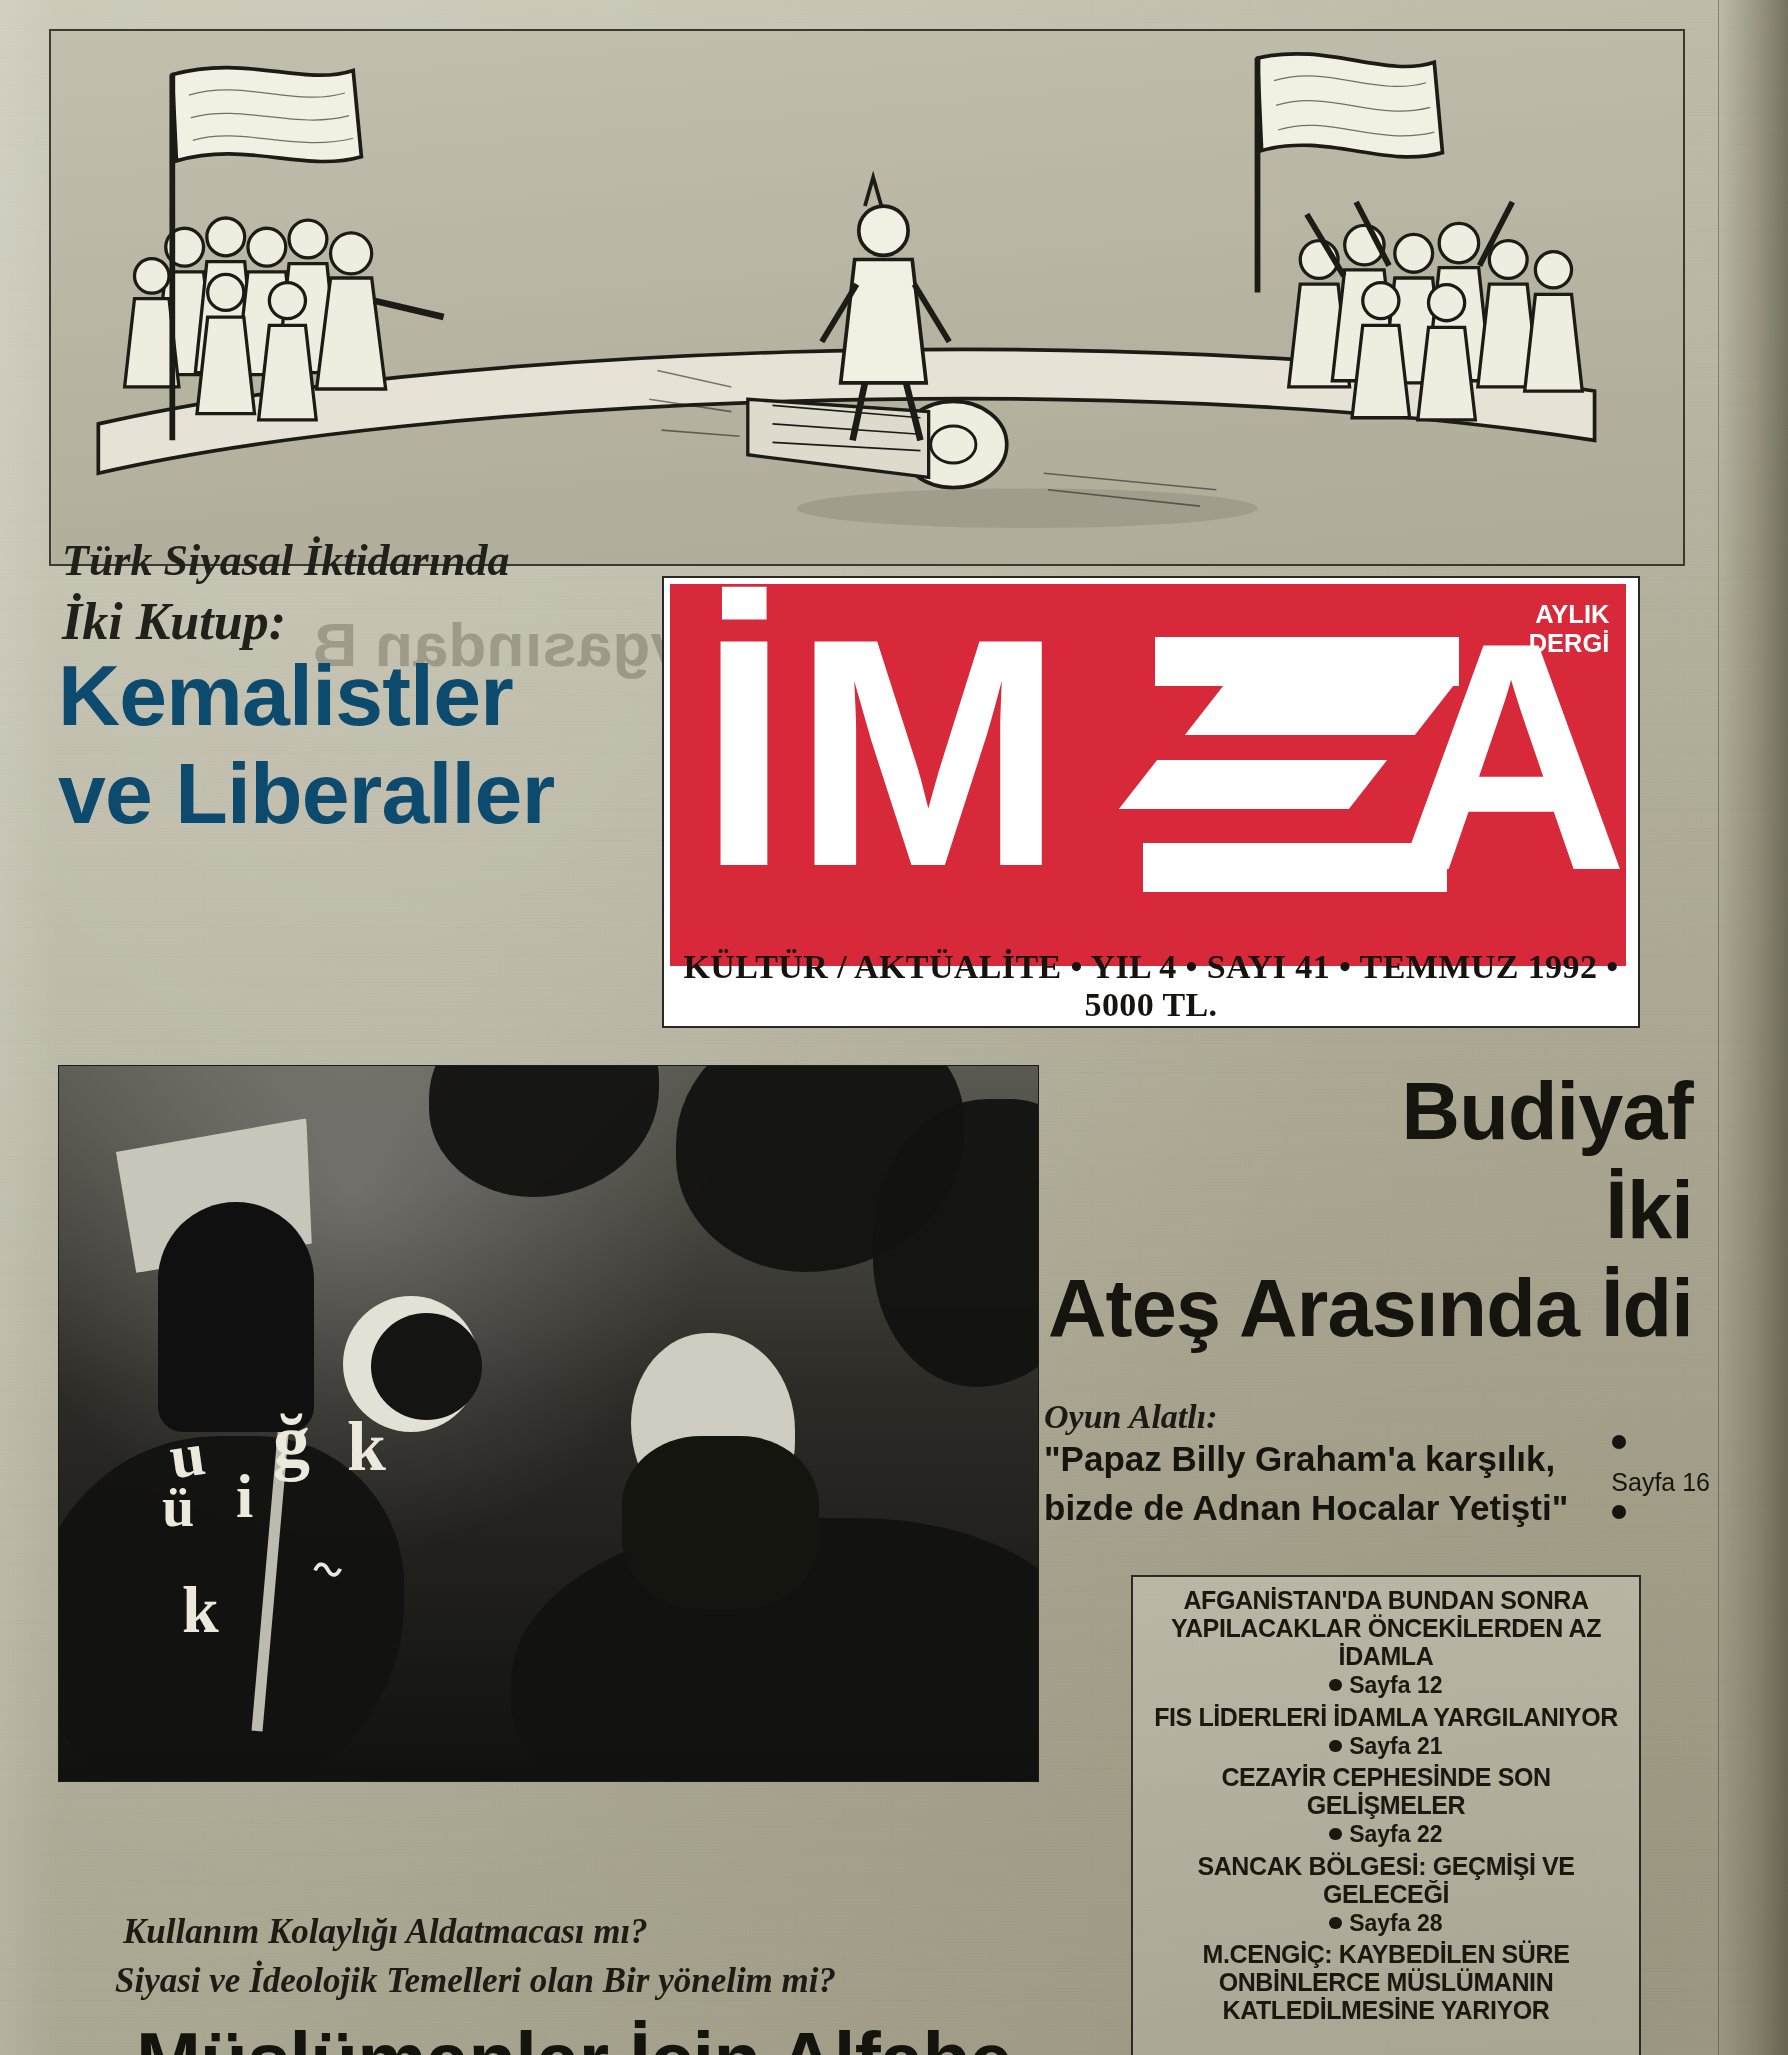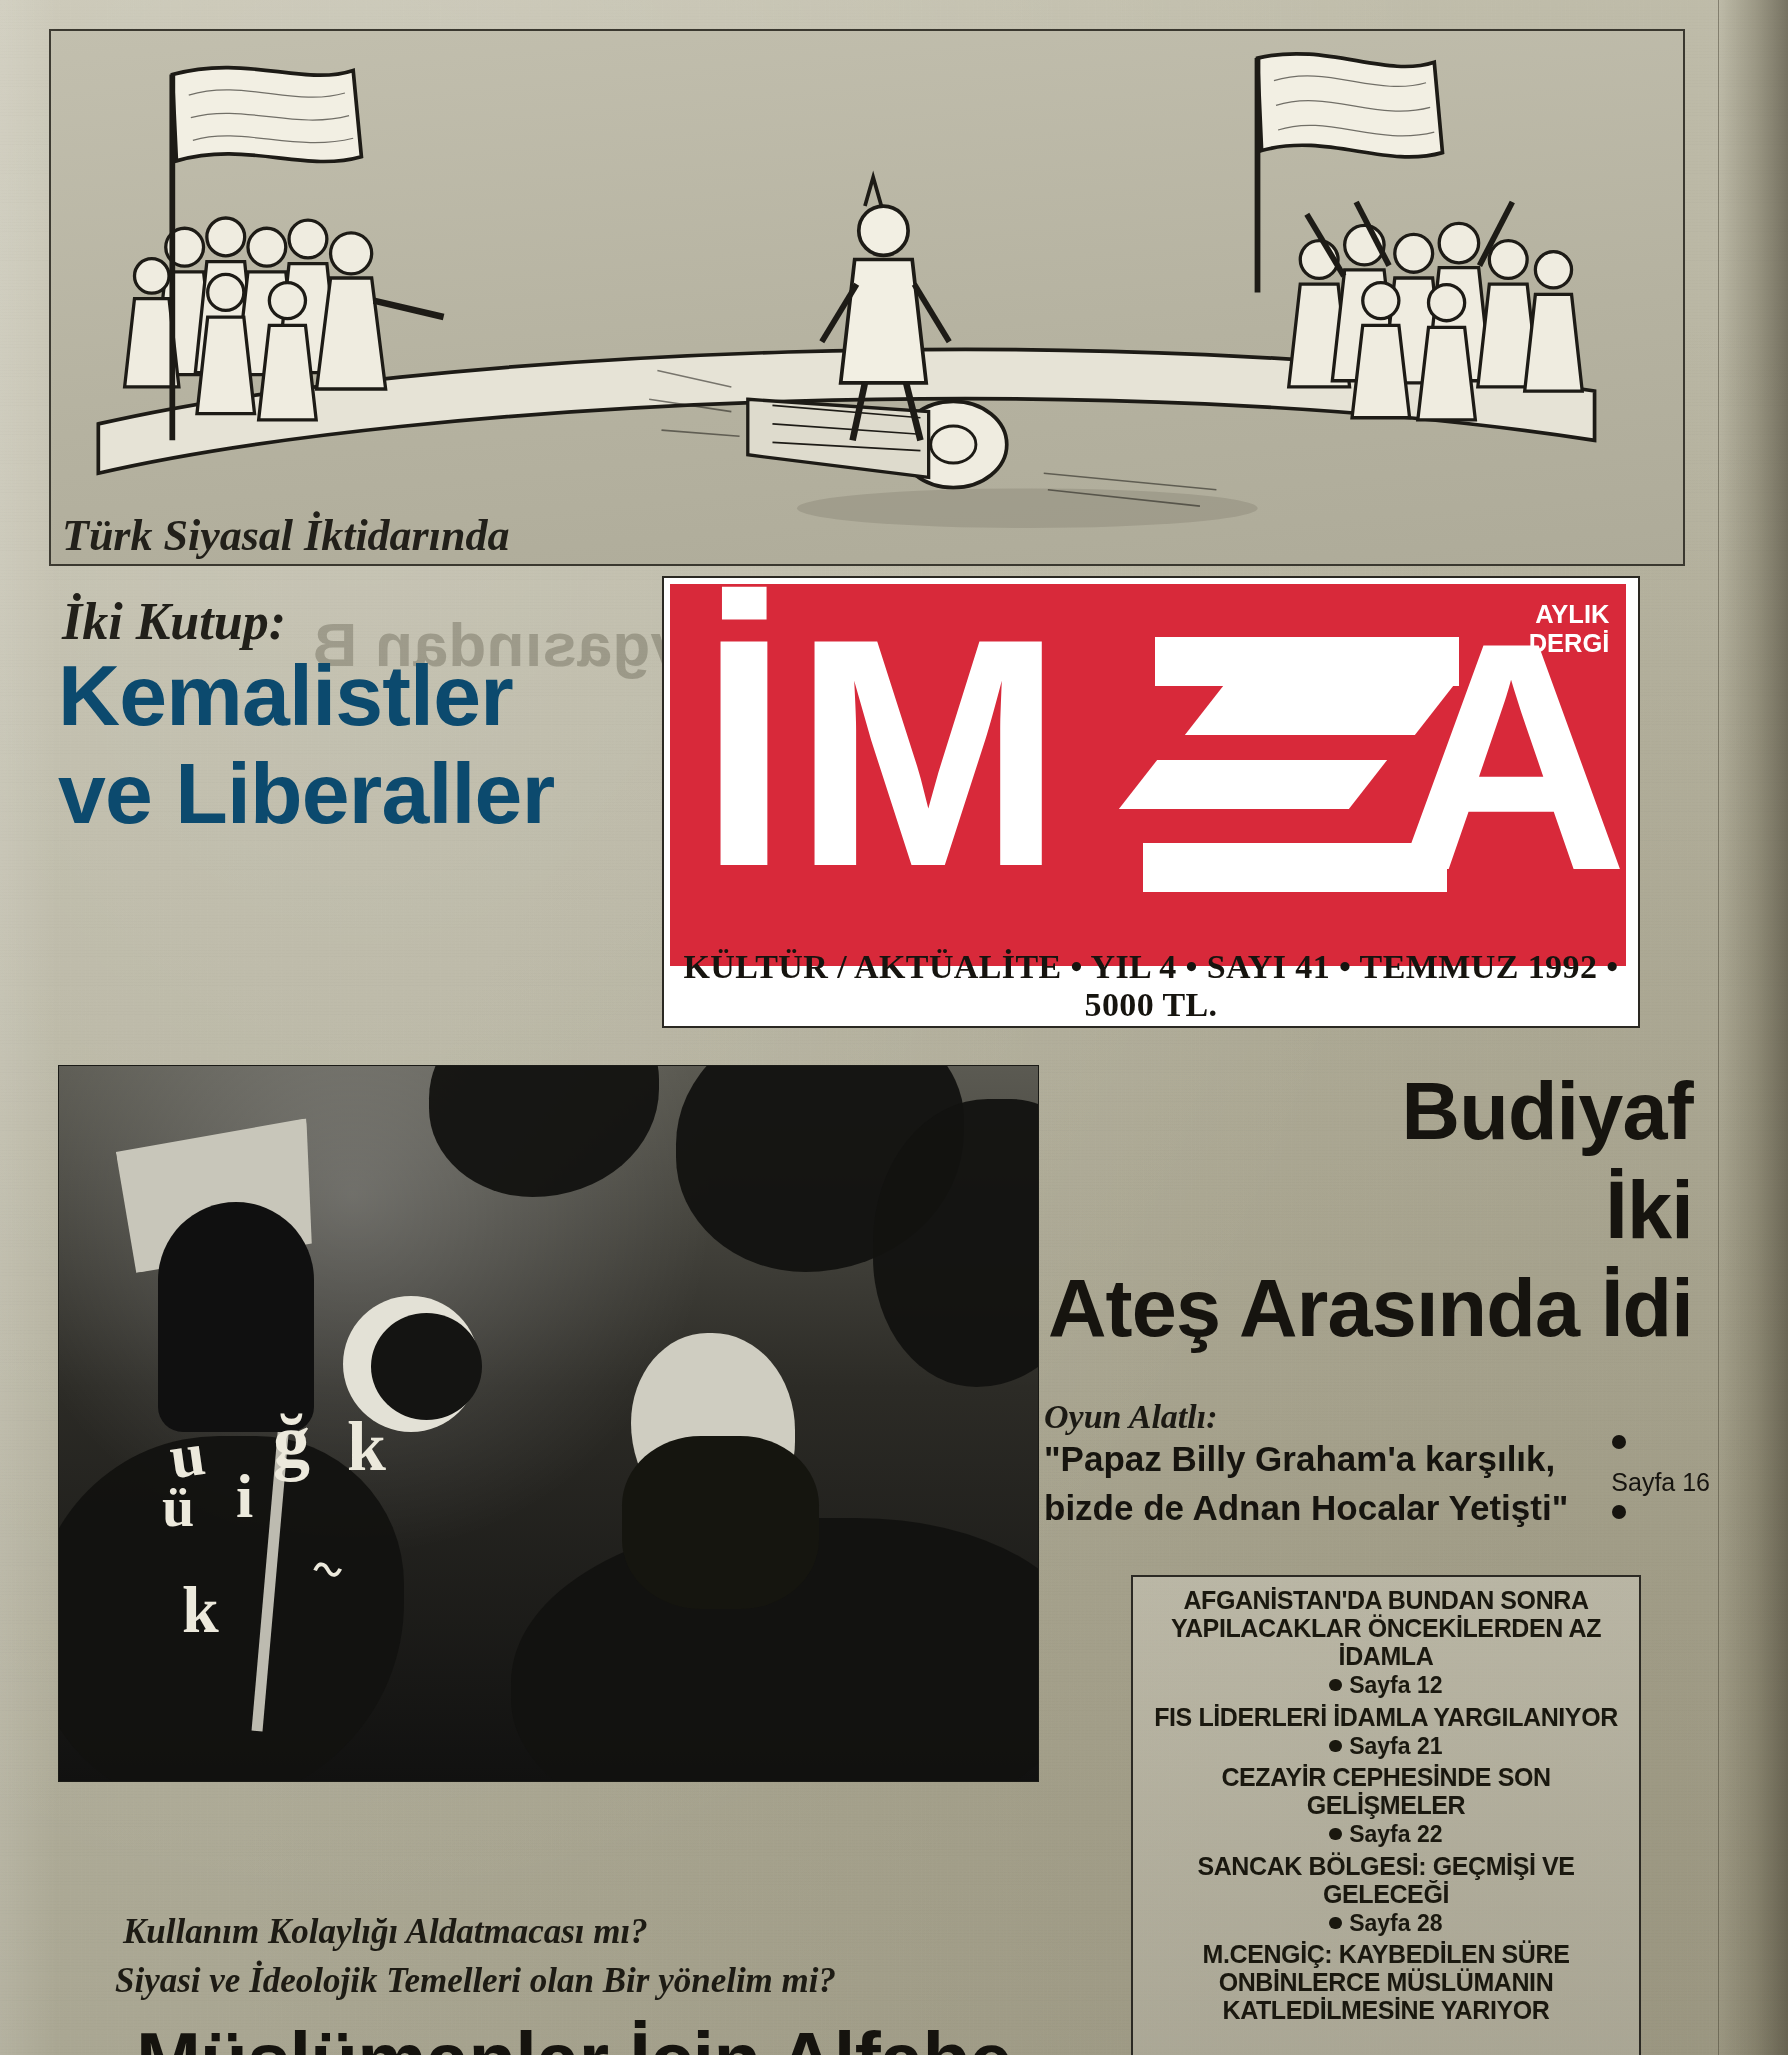--- a/index.html
+++ b/index.html
@@ -73,21 +73,21 @@
   }
 
   
   #kicker1, #kicker2 {
     position: absolute;
     font-family: "Liberation Serif", serif;
     font-style: italic;
     font-weight: 700;
     color: #22201a;
   }
-  #kicker1 { left: 62px; top: 510px; font-size: 44px; }
+  #kicker1 { left: 62px; top: 535px; font-size: 44px; }
   #kicker2 { left: 62px; top: 592px; font-size: 52px; }
   #head1, #head2 {
     position: absolute;
     left: 58px;
     font-family: "Liberation Sans", sans-serif;
     font-weight: 700;
     color: #0c4a6e;
     font-size: 86px;
     letter-spacing: -0.8px;
   }

